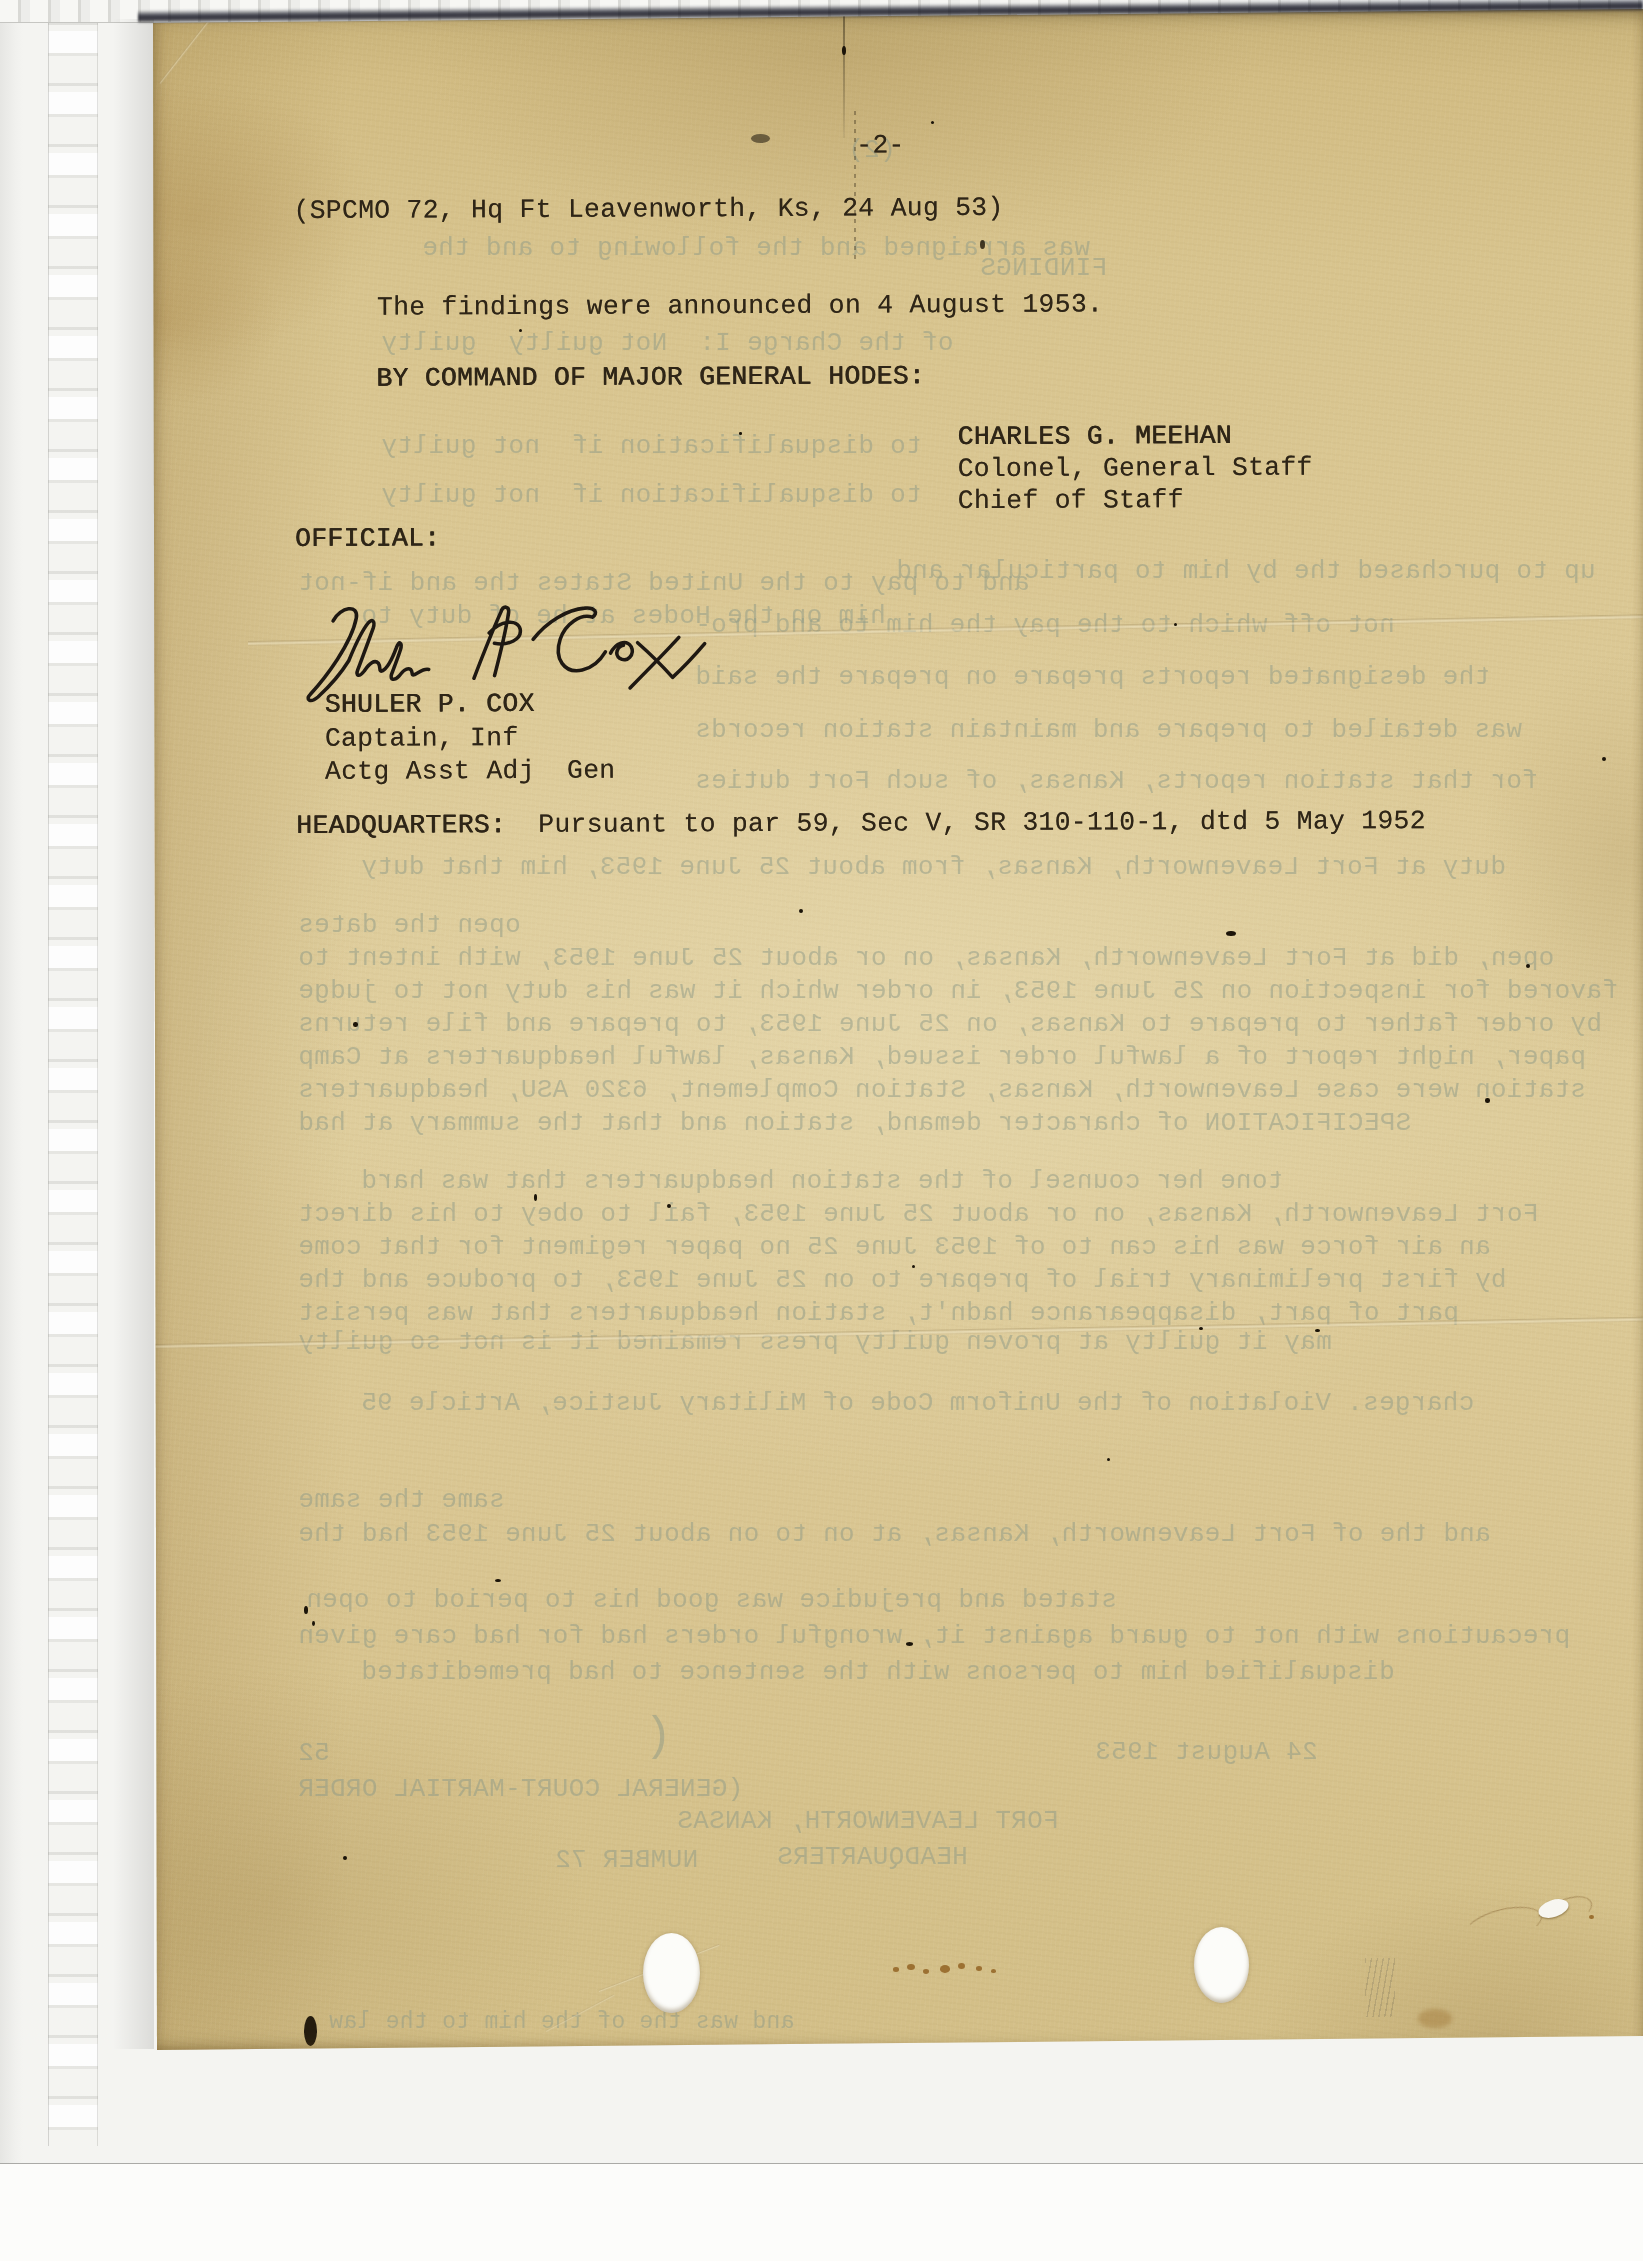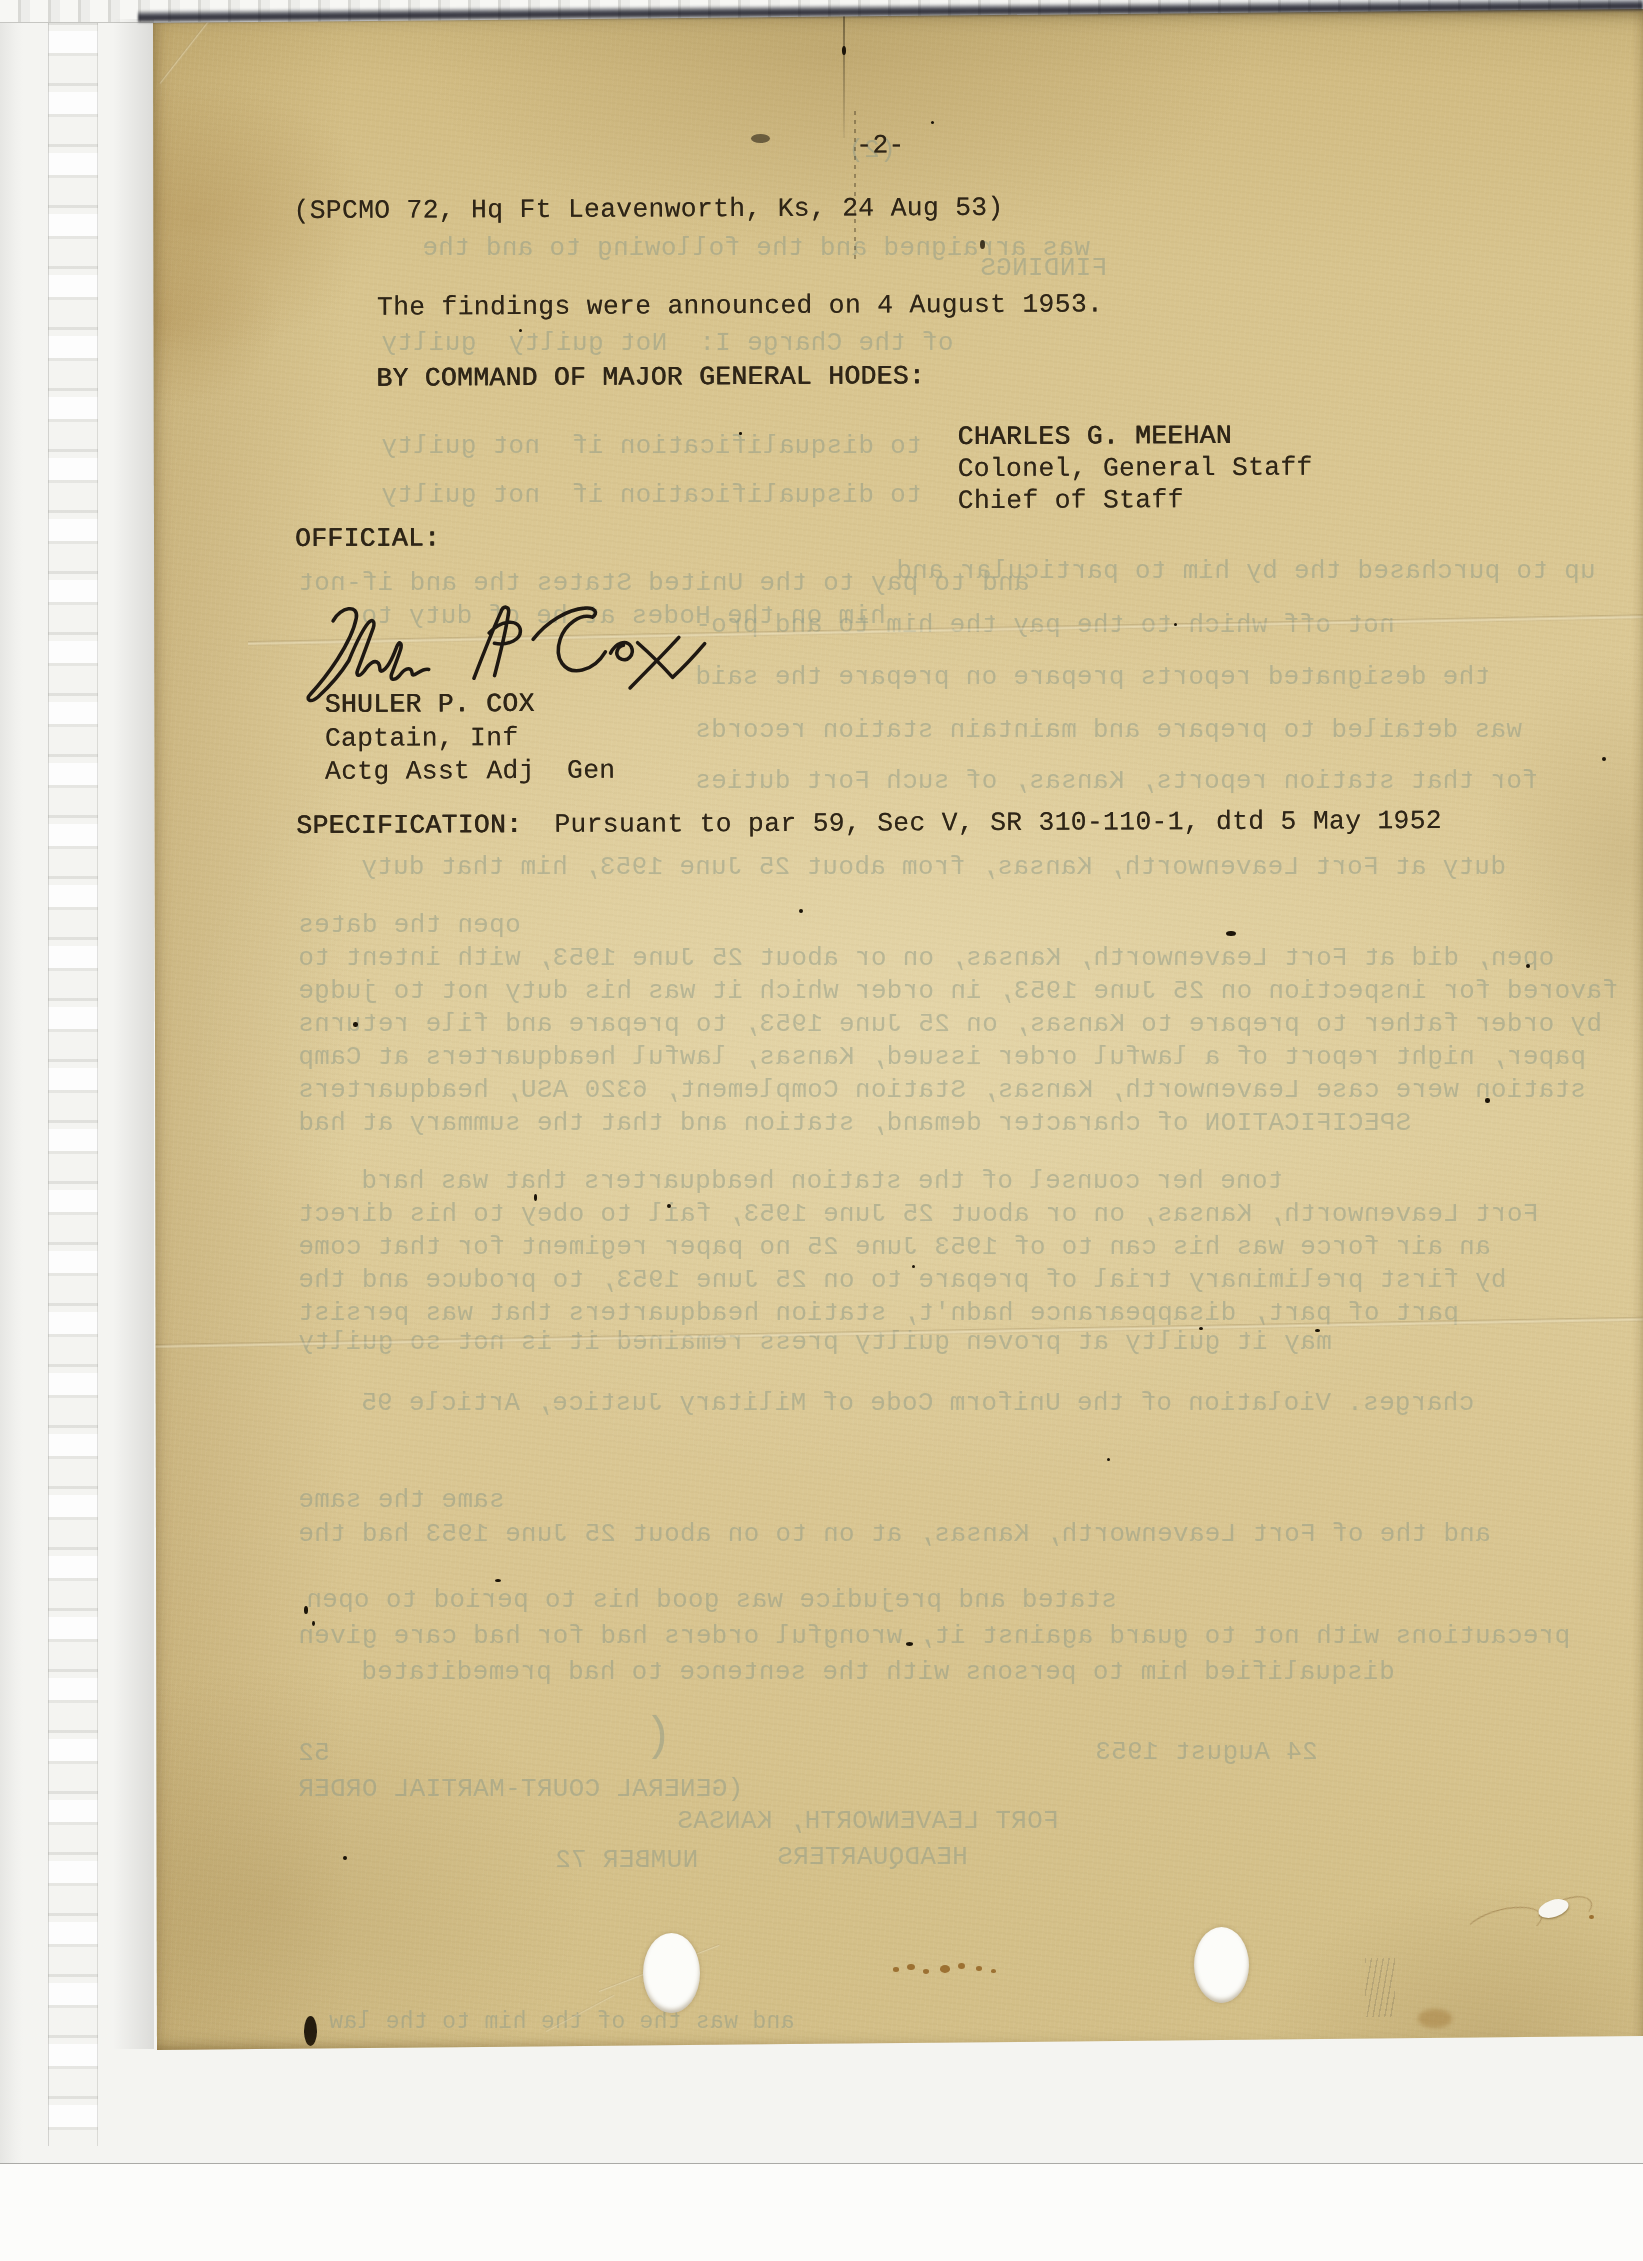--- a/index.html
+++ b/index.html
@@ -214,21 +214,21 @@
           <path d="M 88 34 C 100 12 128 8 124 30 C 116 70 76 122 52 148 C 44 156 52 162 64 152 C 86 132 102 112 112 96 C 122 72 134 48 142 38 C 148 30 154 34 150 46 C 142 68 132 94 126 110 C 122 120 128 122 136 112 C 144 100 152 94 158 100 C 162 106 158 114 164 112 C 172 108 180 92 186 76 C 190 64 196 68 192 80 C 186 98 180 112 178 118 C 176 126 182 128 190 120 C 196 112 202 106 208 110 C 212 114 208 120 214 118 C 222 114 228 108 236 110"></path>
           <path d="M 306 124 C 320 88 338 44 348 22 C 352 10 362 12 360 24 C 356 48 346 90 338 120 M 330 54 C 348 34 374 32 378 48 C 381 64 360 74 338 70"></path>
           <path d="M 398 64 C 420 36 452 18 478 16 C 494 14 500 24 490 30 C 472 24 448 40 440 64 C 430 94 446 118 474 112 C 492 108 504 94 510 84 M 518 86 C 526 70 542 64 550 76 C 556 88 544 102 532 94 C 524 88 528 76 538 74 M 560 70 C 578 86 600 108 614 124 M 624 62 C 604 84 574 114 548 140 M 614 124 C 634 106 652 86 664 72"></path>
         </svg>
       </div>
 
       <div class="typed t-heavy" style="left:325px;top:692px;">SHULER P. COX</div>
       <div class="typed" style="left:325px;top:726px;">Captain, Inf</div>
       <div class="typed" style="left:325px;top:759px;">Actg Asst Adj  Gen</div>
 
-      <div class="typed" style="left:296px;top:813px;"><span class="t-heavy">SPECIFICATION:</span><span>  </span><span>Pursuant to par 59, Sec V, SR 310-110-1, dtd 5 May 1952</span></div>
+      <div class="typed" style="left:296px;top:813px;"><span class="t-heavy">HEADQUARTERS:</span><span>  </span><span>Pursuant to par 59, Sec V, SR 310-110-1, dtd 5 May 1952</span></div>
     </div>
 
     <div style="position:absolute;inset:0;">
         <div class="rust" style="left: 893px; top: 1967px; width: 5.8px; height: 4.5px;"></div>
         <div class="rust" style="left: 907px; top: 1964px; width: 8.4px; height: 6.4px;"></div>
         <div class="rust" style="left: 923px; top: 1969px; width: 6.4px; height: 5.2px;"></div>
         <div class="rust" style="left: 940px; top: 1965px; width: 9.7px; height: 7.7px;"></div>
         <div class="rust" style="left: 958px; top: 1963px; width: 7px; height: 5.8px;"></div>
         <div class="rust" style="left: 976px; top: 1966px; width: 5.8px; height: 4.5px;"></div>
         <div class="rust" style="left: 991px; top: 1969px; width: 5.2px; height: 3.9px;"></div>

